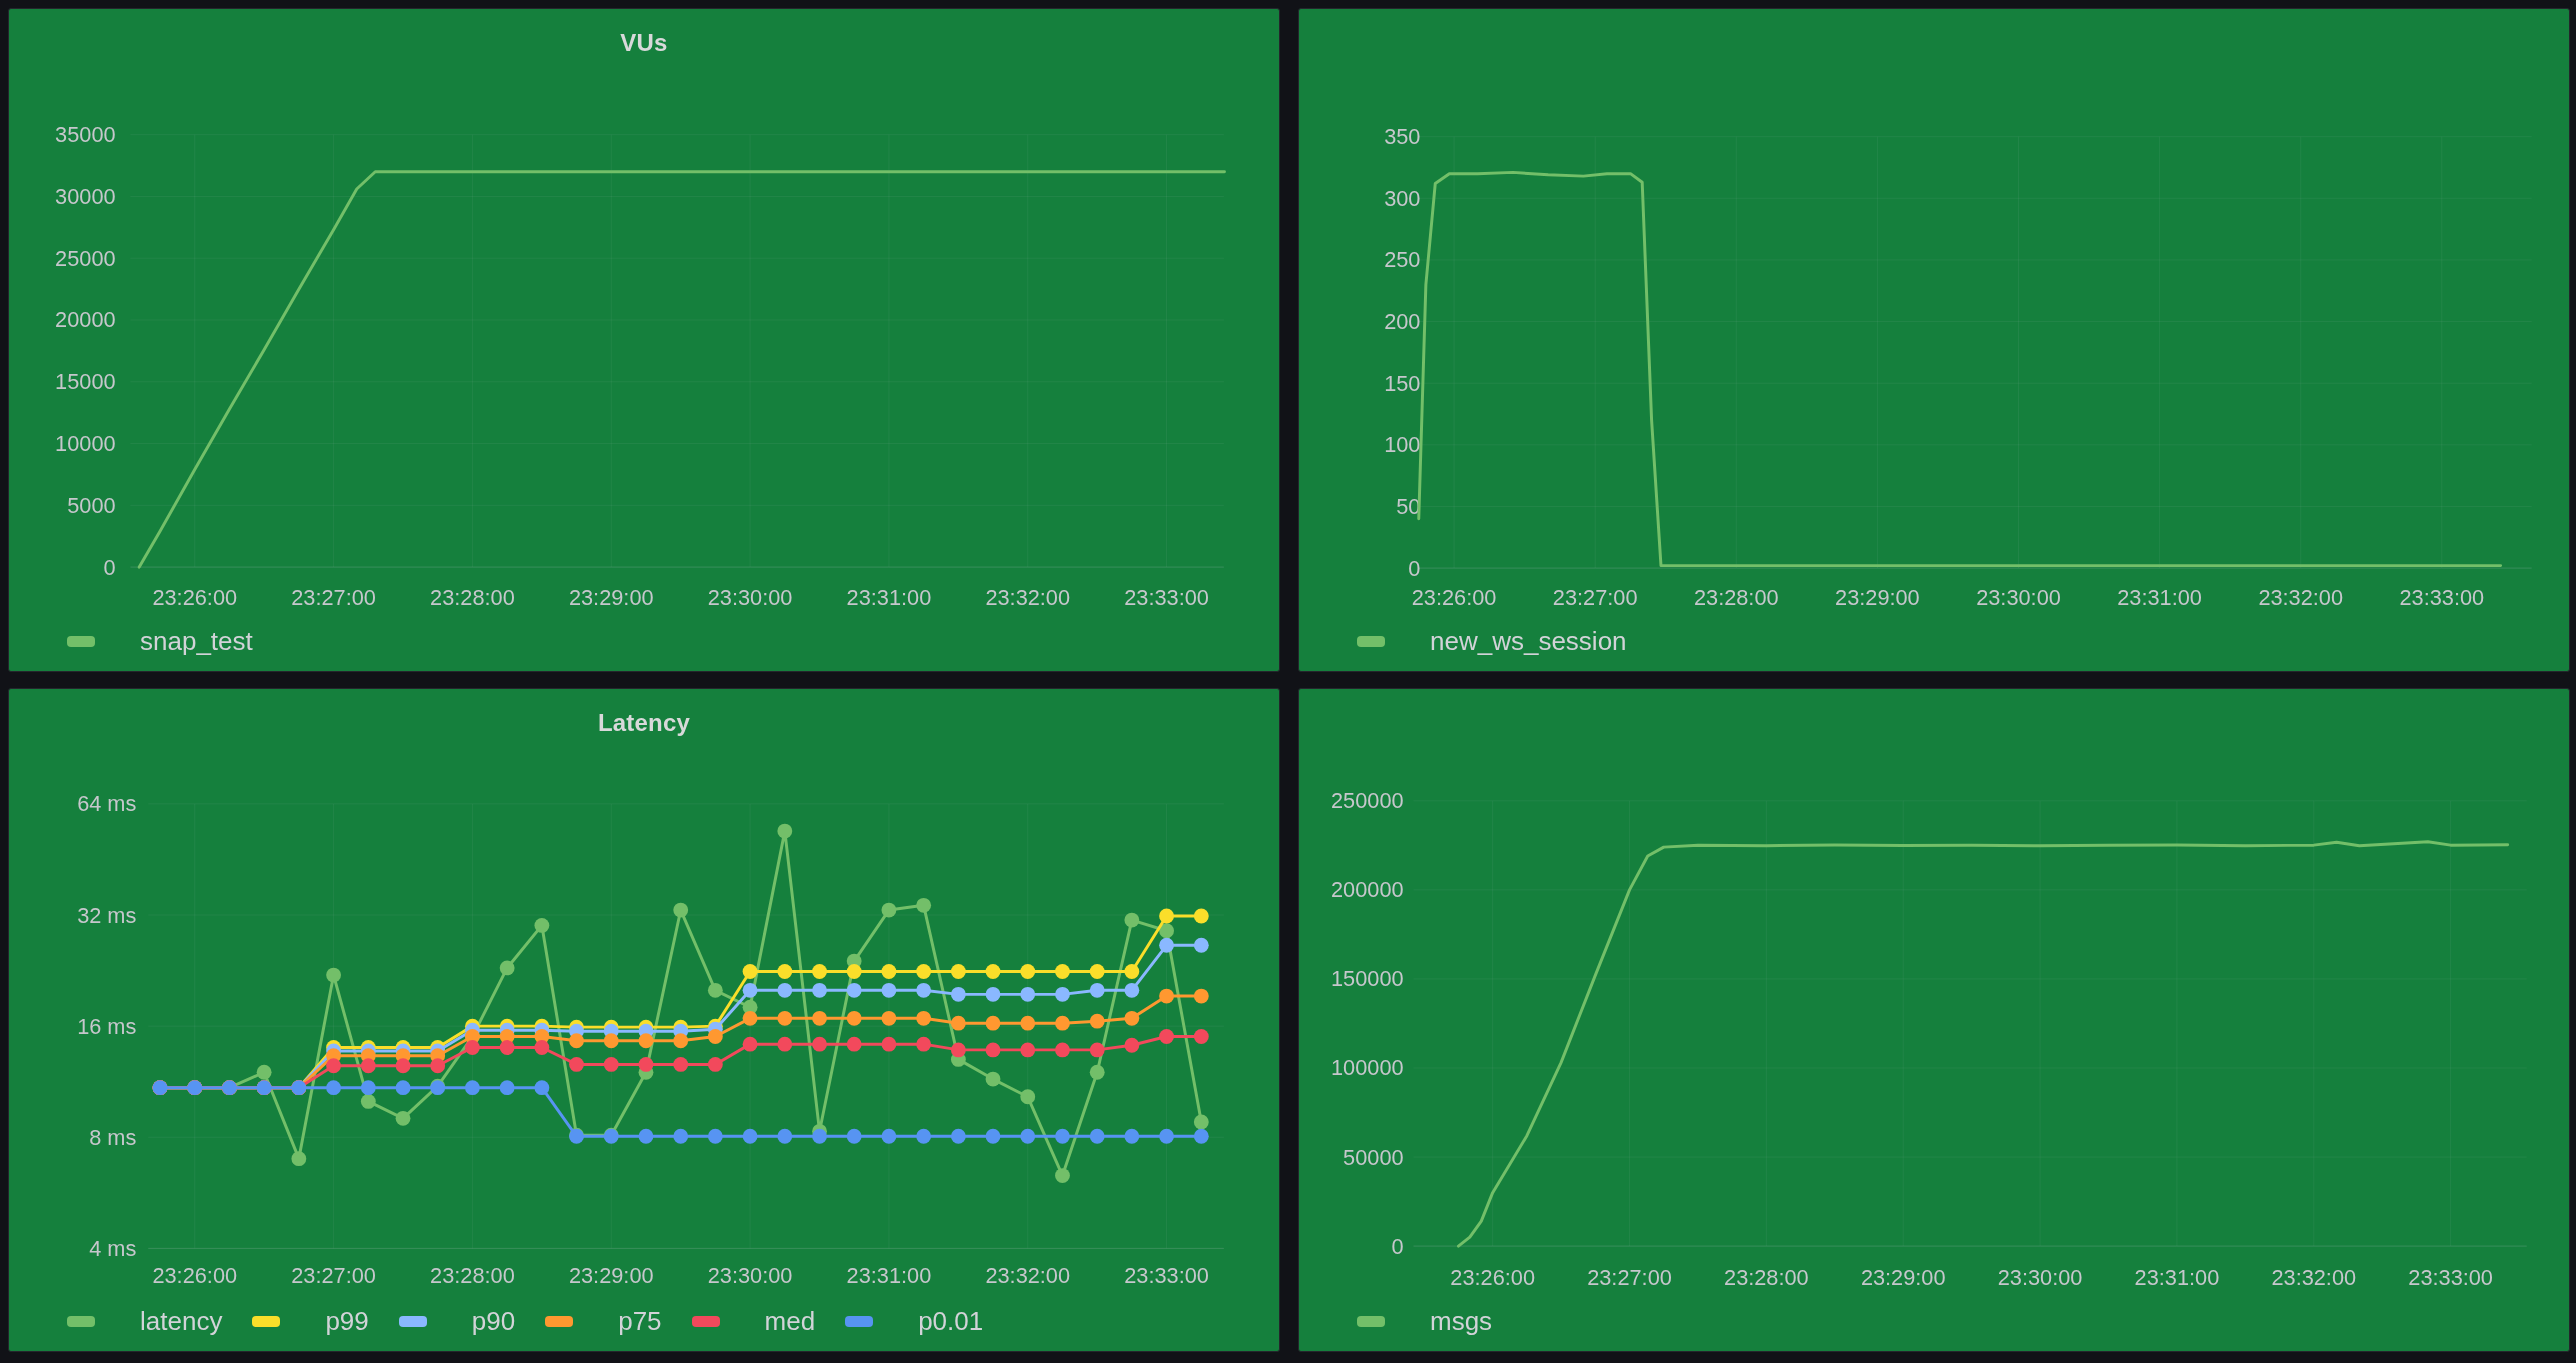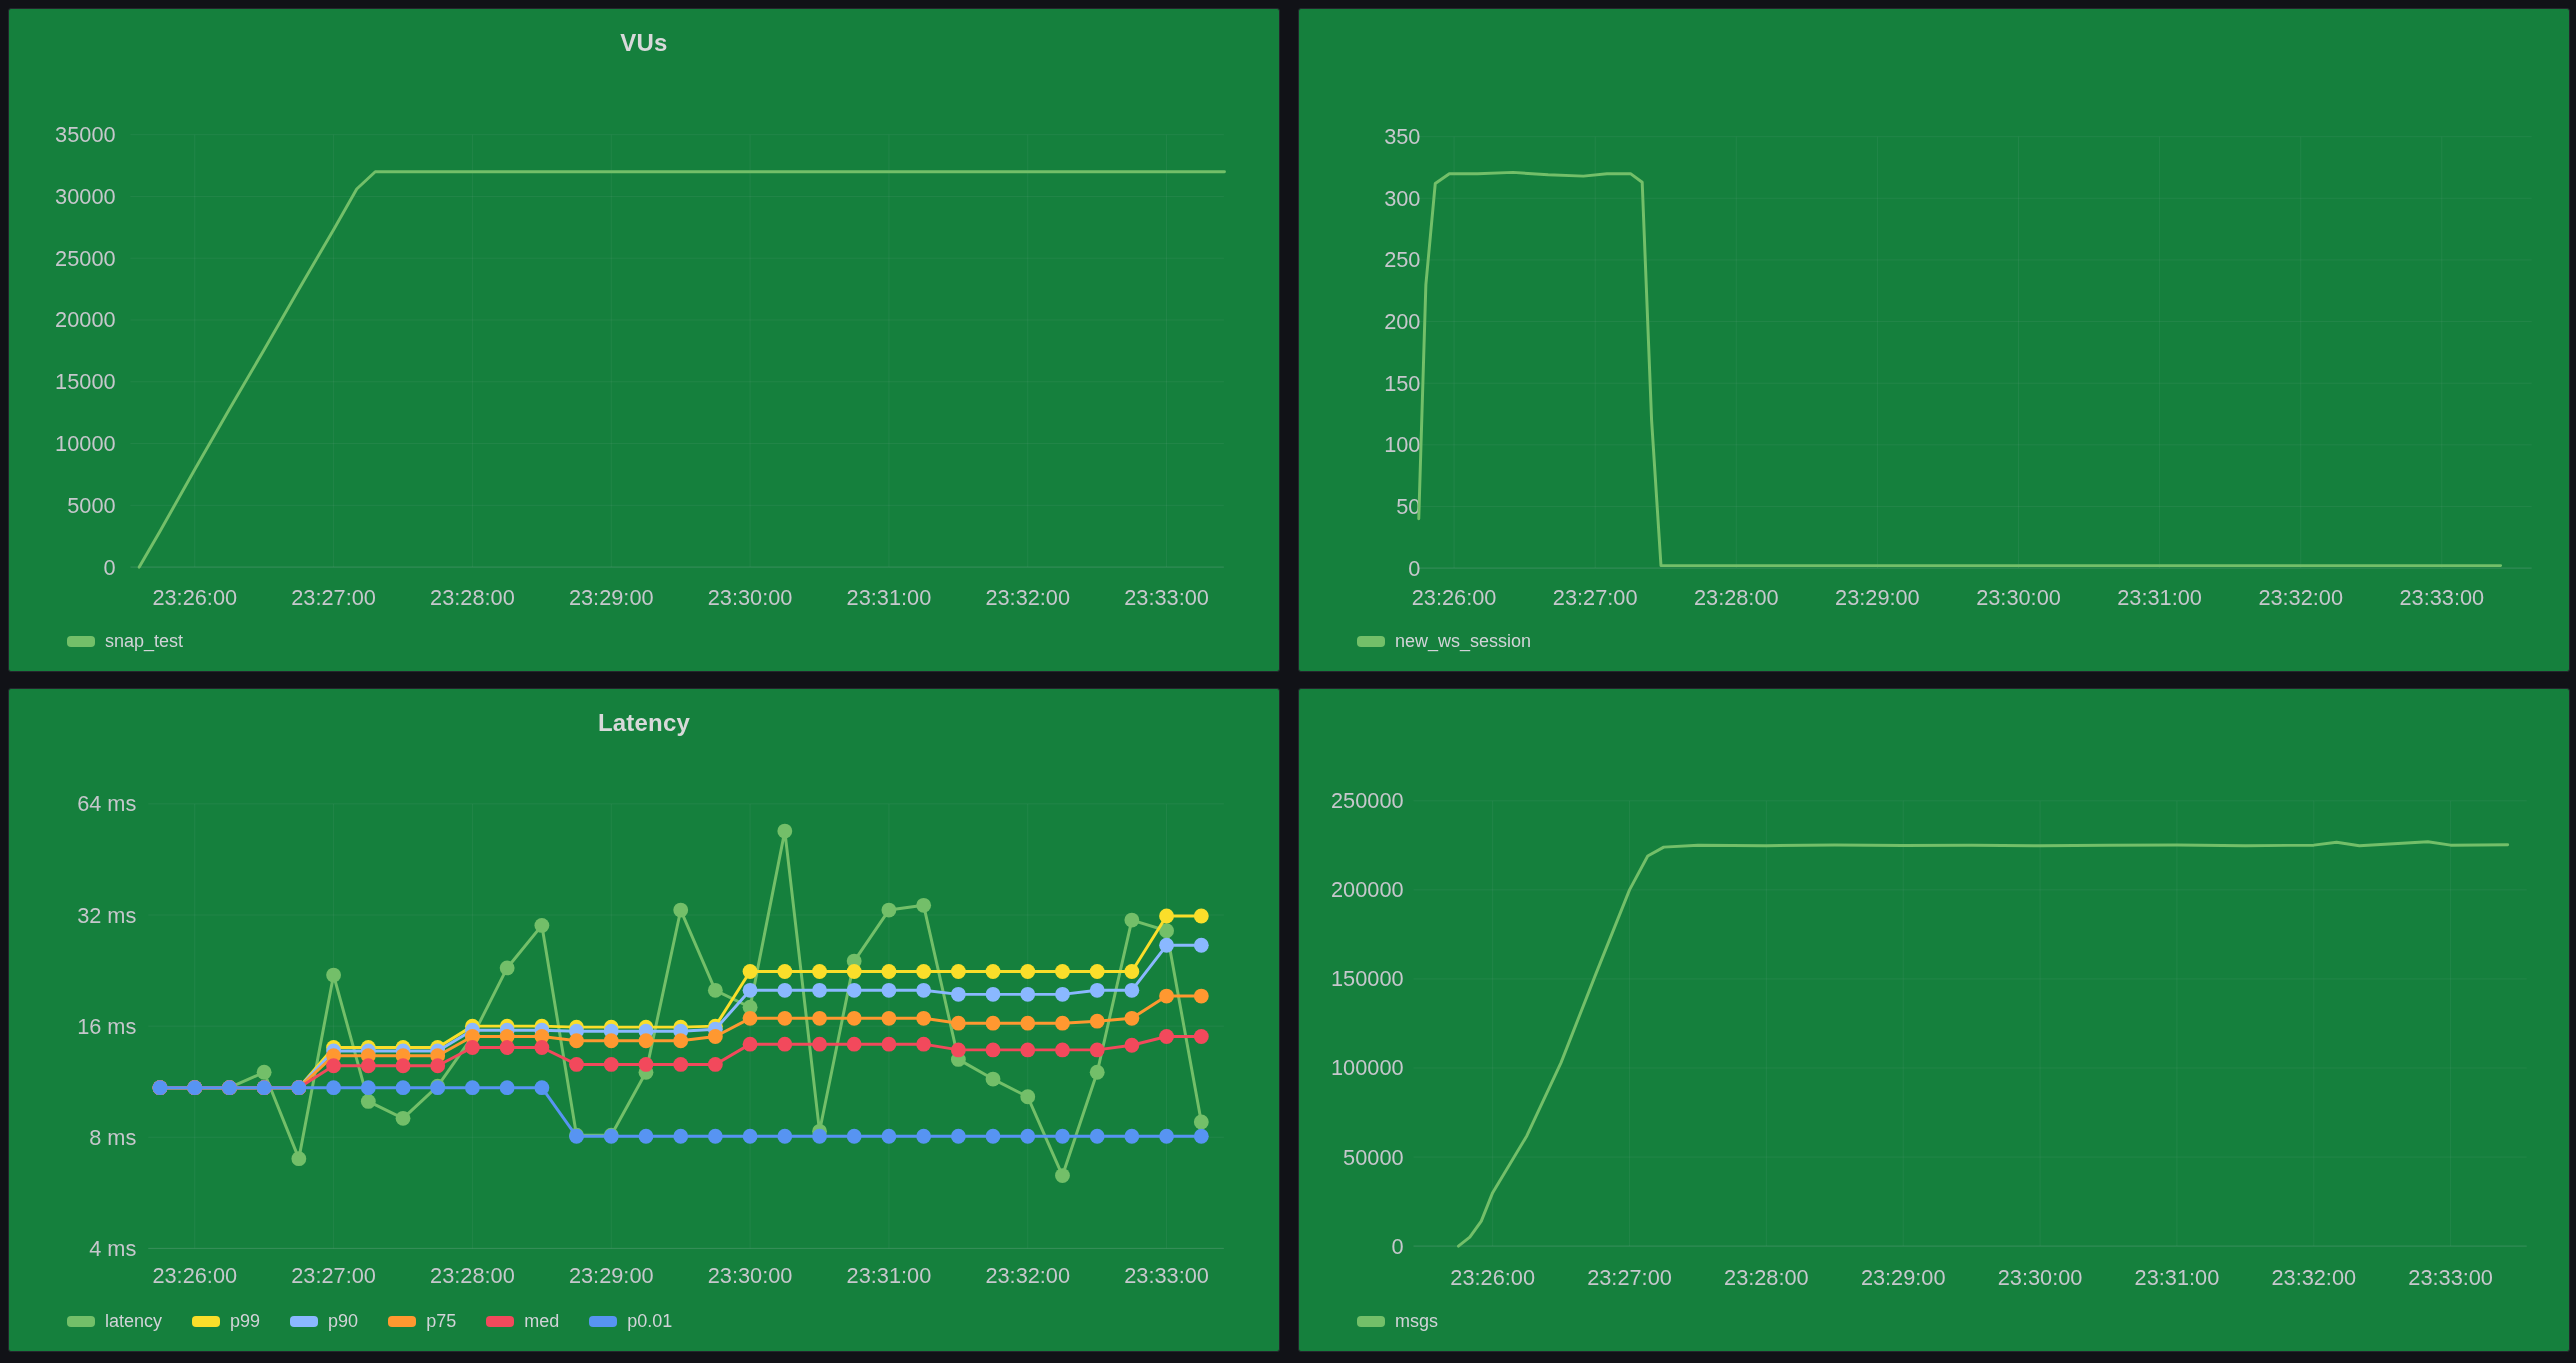--- a/index.html
+++ b/index.html
@@ -28,21 +28,21 @@
     font-size:24px;font-weight:600;letter-spacing:0.2px;
     color:#D8D9DA;cursor:pointer;
   }
   .chart-svg{position:absolute;left:0;top:0;width:1270px;height:662px;}
   .legend{
     position:absolute;left:58px;top:615px;height:34px;
     display:flex;align-items:center;gap:30px;
   }
   .legend-item{display:flex;align-items:center;gap:10px;cursor:pointer;}
   .legend-swatch{width:28px;height:11px;border-radius:4px;}
-  .legend-label{font-size:18px;color:#D2D3D8;}
+  .legend-label{font-size:26px;color:#D2D3D8;margin-left:35px;}
   .tick-text{font-size:22px;fill:#C6C7CC;}
 </style>
 </head>
 <body>
 
 <div class="panel" id="panel-vus">
   <h2 class="panel-title">VUs</h2>
   <svg class="chart-svg" viewBox="0 0 1282 669">
       <g>
         <line x1="187" x2="187" y1="127" y2="564" stroke="rgba(204,204,220,0.08)" stroke-width="1"></line>

